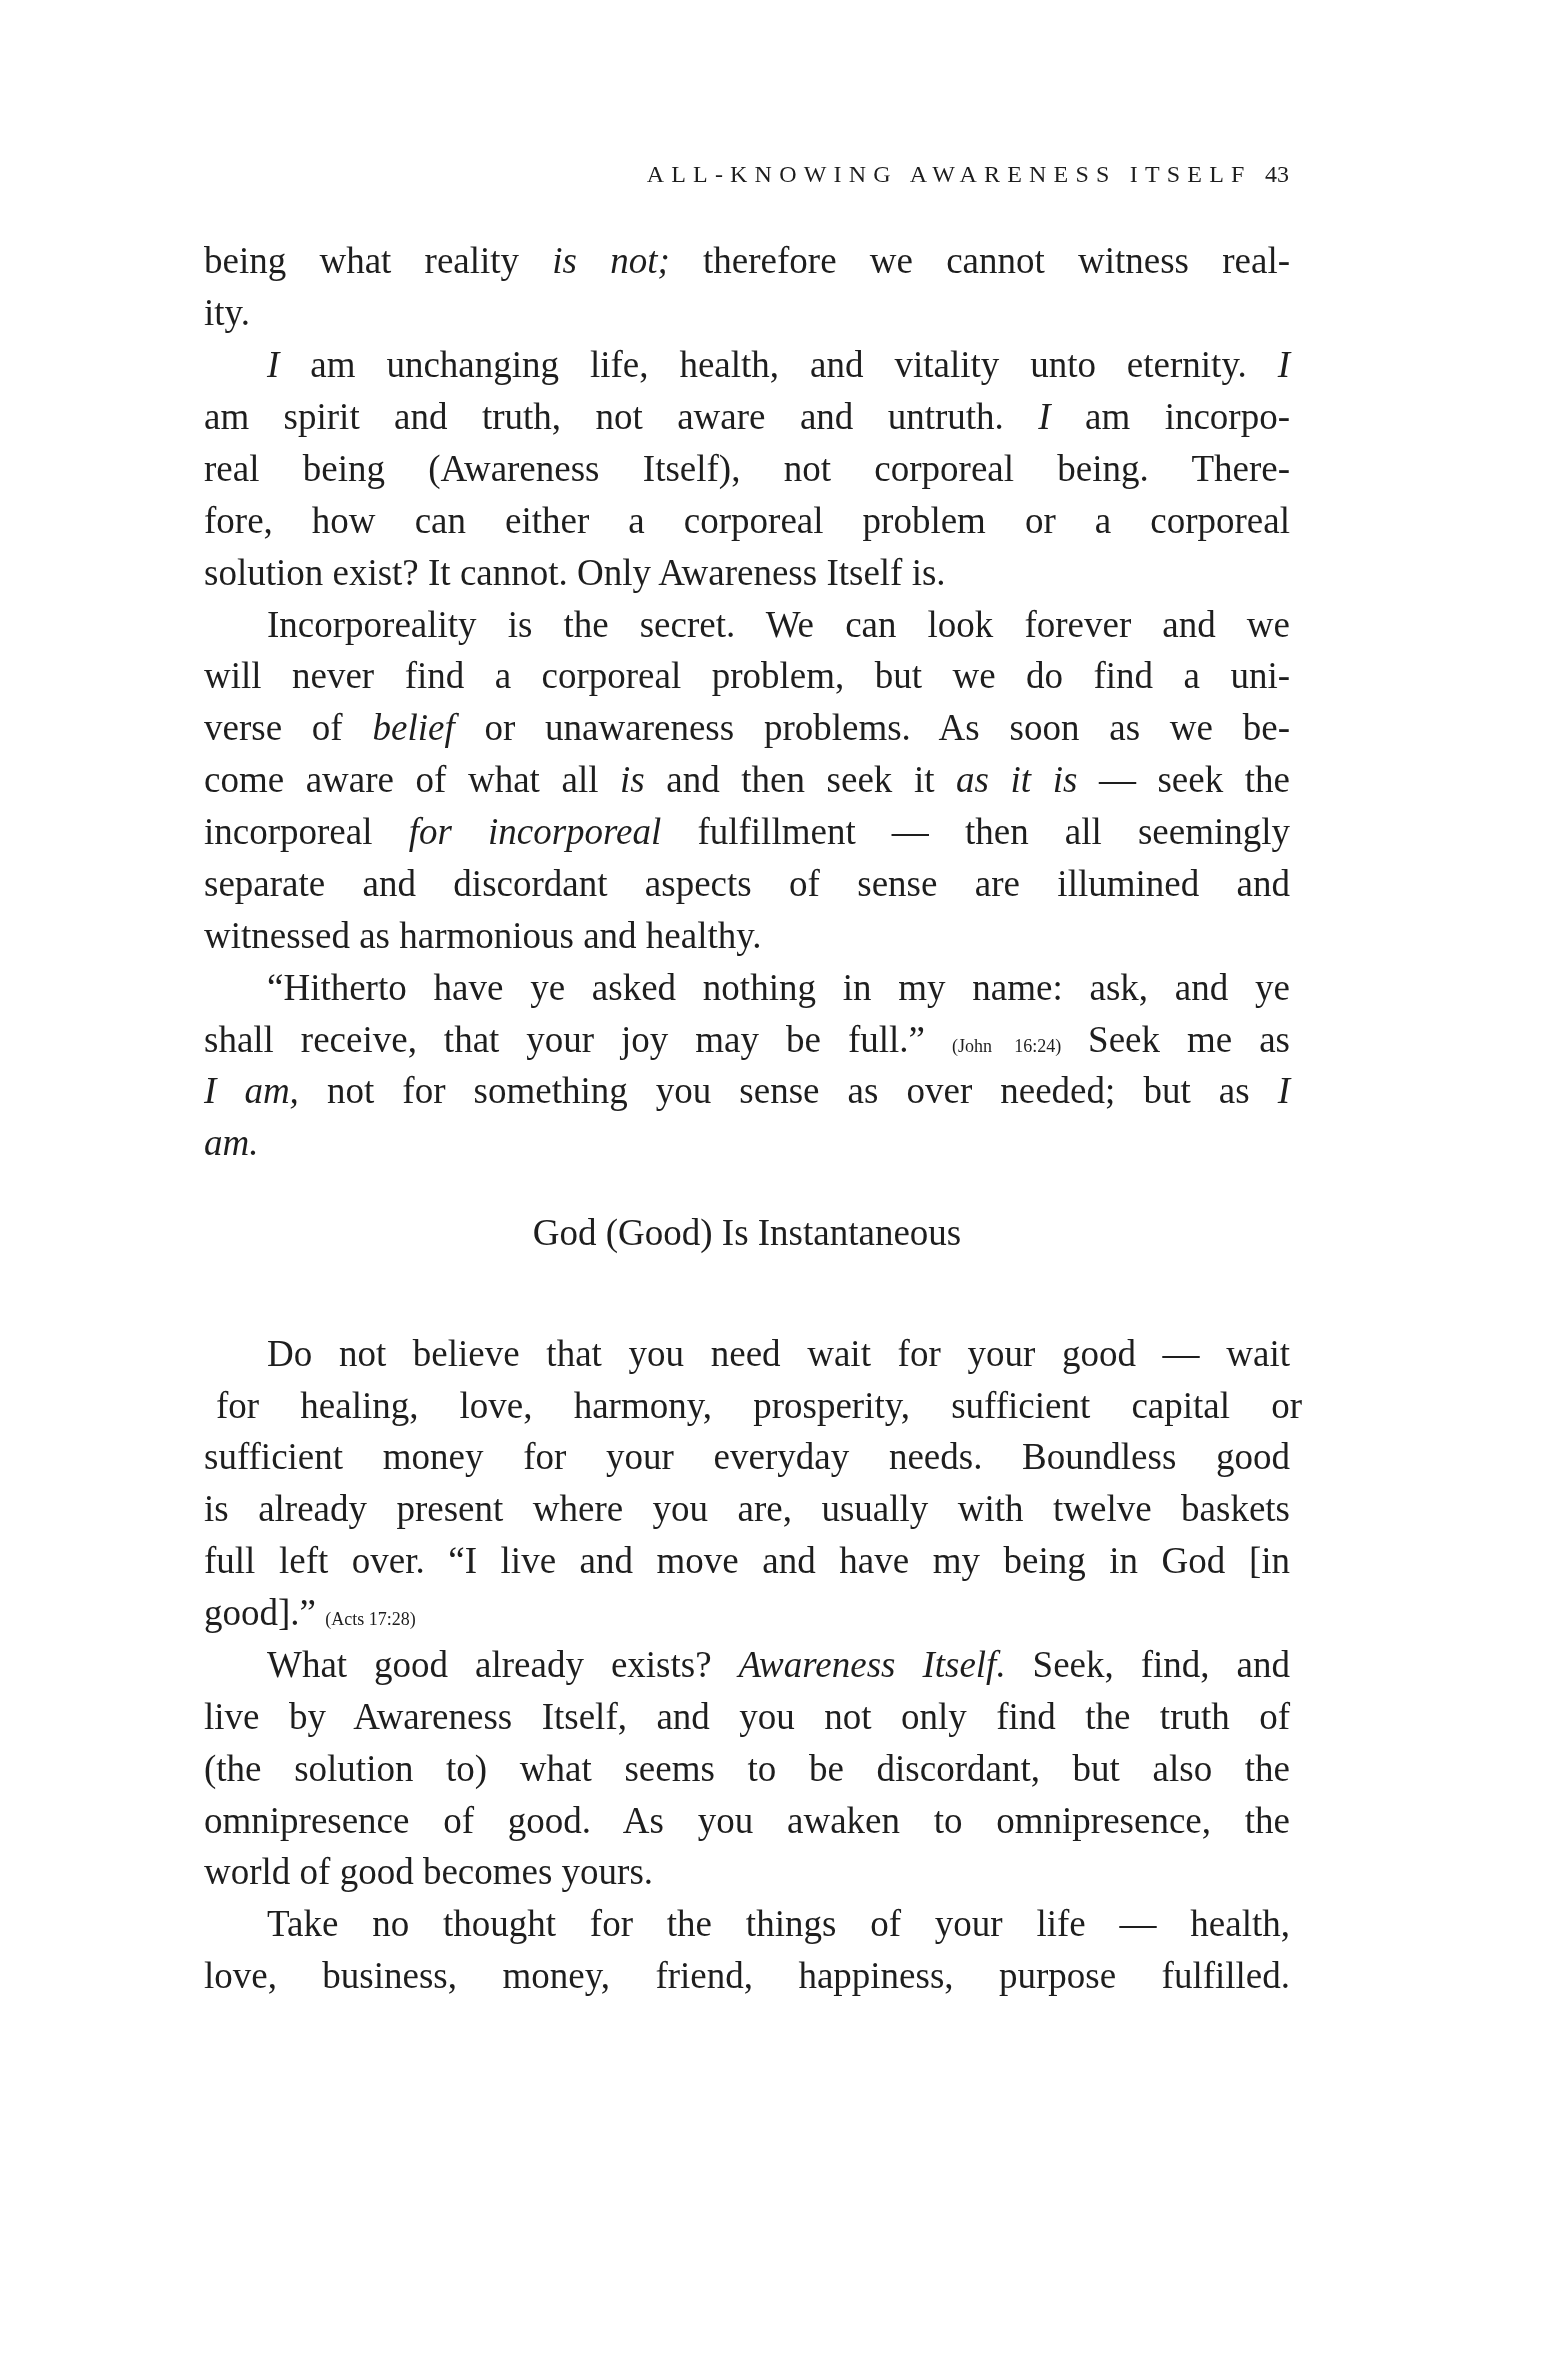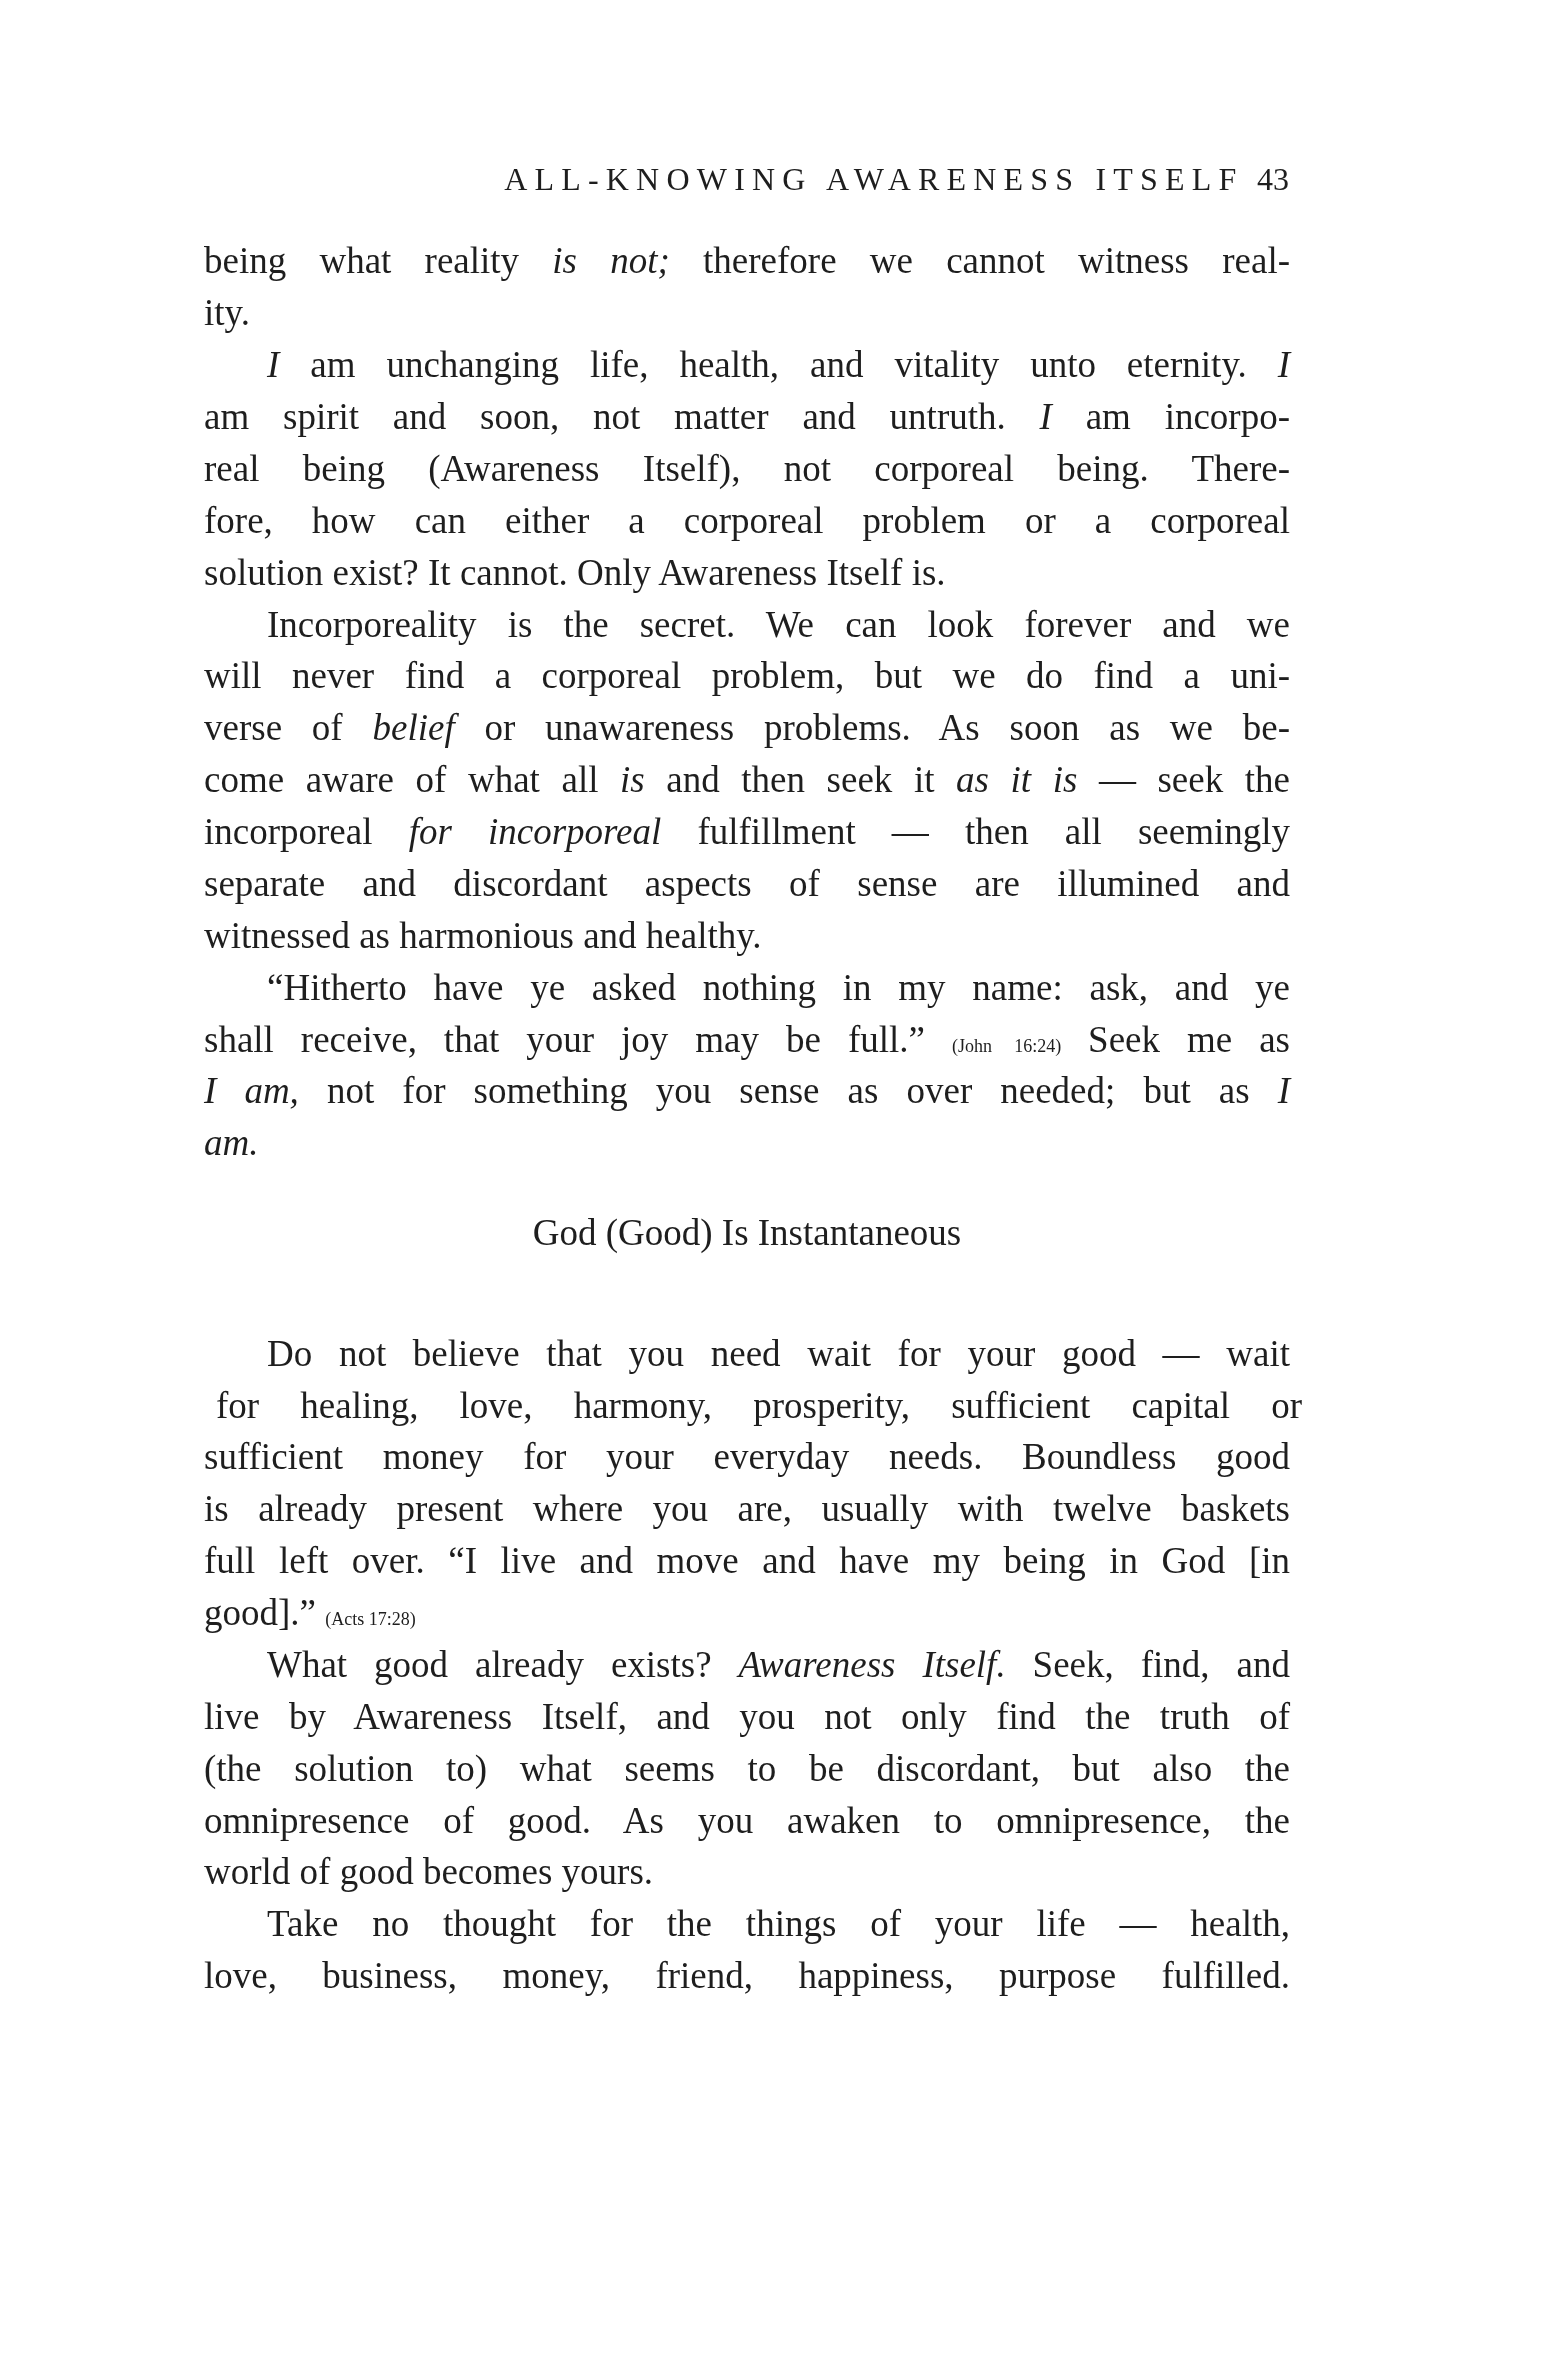--- a/index.html
+++ b/index.html
@@ -1,39 +1,39 @@
 <!DOCTYPE html>
 <html><head>
   <meta charset="utf-8">
   <style>
     html, body { margin: 0; padding: 0; background: #ffffff; }
     body { width: 1542px; height: 2378px; position: relative; overflow: hidden;
            font-family: "Liberation Serif", "DejaVu Serif", serif; color: #1e1e1e; }
     .running-head { position: absolute; left: 259px; top: 161px; width: 1030px;
-           font-size: 32px; letter-spacing: 7.2px; text-align: right; white-space: nowrap; }
+           font-size: 24px; letter-spacing: 7.2px; text-align: right; white-space: nowrap; }
     .running-head .pn { letter-spacing: 0; margin-left: 13.4px; }
     .text { position: absolute; left: 204px; width: 1086px; }
     .line { position: absolute; left: 0; width: 1086px; height: 52px; font-size: 37px;
             line-height: 52px; white-space: nowrap; text-align: justify; text-align-last: justify; }
     .line.last { text-align-last: left; }
     .line.indent { padding-left: 63px; box-sizing: border-box; }
     .line.center { text-align: center; text-align-last: center; }
     .cite { font-size: 18px; }
     em { }
   </style>
 </head>
 <body>
 
 <div class="running-head"><span>ALL-KNOWING AWARENESS ITSELF</span><span class="pn">43</span></div>
 
 <div class="text" id="body-text">
     <div class="line " style="top: 235px;"><span>being what reality </span><em>is not;</em><span> therefore we cannot witness real-</span></div>
     <div class="line last" style="top: 287px;"><span>ity.</span></div>
     <div class="line indent" style="top: 339px;"><em>I</em><span> am unchanging life, health, and vitality unto eternity. </span><em>I</em></div>
-    <div class="line " style="top: 391px;"><span>am spirit and soon, not matter and untruth. </span><em>I</em><span> am incorpo-</span></div>
+    <div class="line " style="top: 391px;"><span>am spirit and truth, not aware and untruth. </span><em>I</em><span> am incorpo-</span></div>
     <div class="line " style="top: 443px;"><span>real being (Awareness Itself), not corporeal being. There-</span></div>
     <div class="line " style="top: 495px;"><span>fore, how can either a corporeal problem or a corporeal</span></div>
     <div class="line last" style="top: 547px;"><span>solution exist? It cannot. Only Awareness Itself is.</span></div>
     <div class="line indent" style="top: 599px;"><span>Incorporeality is the secret. We can look forever and we</span></div>
     <div class="line " style="top: 650px;"><span>will never find a corporeal problem, but we do find a uni-</span></div>
     <div class="line " style="top: 702px;"><span>verse of </span><em>belief</em><span> or unawareness problems. As soon as we be-</span></div>
     <div class="line " style="top: 754px;"><span>come aware of what all </span><em>is</em><span> and then seek it </span><em>as it is</em><span> — seek the</span></div>
     <div class="line " style="top: 806px;"><span>incorporeal </span><em>for incorporeal</em><span> fulfillment — then all seemingly</span></div>
     <div class="line " style="top: 858px;"><span>separate and discordant aspects of sense are illumined and</span></div>
     <div class="line last" style="top: 910px;"><span>witnessed as harmonious and healthy.</span></div>

